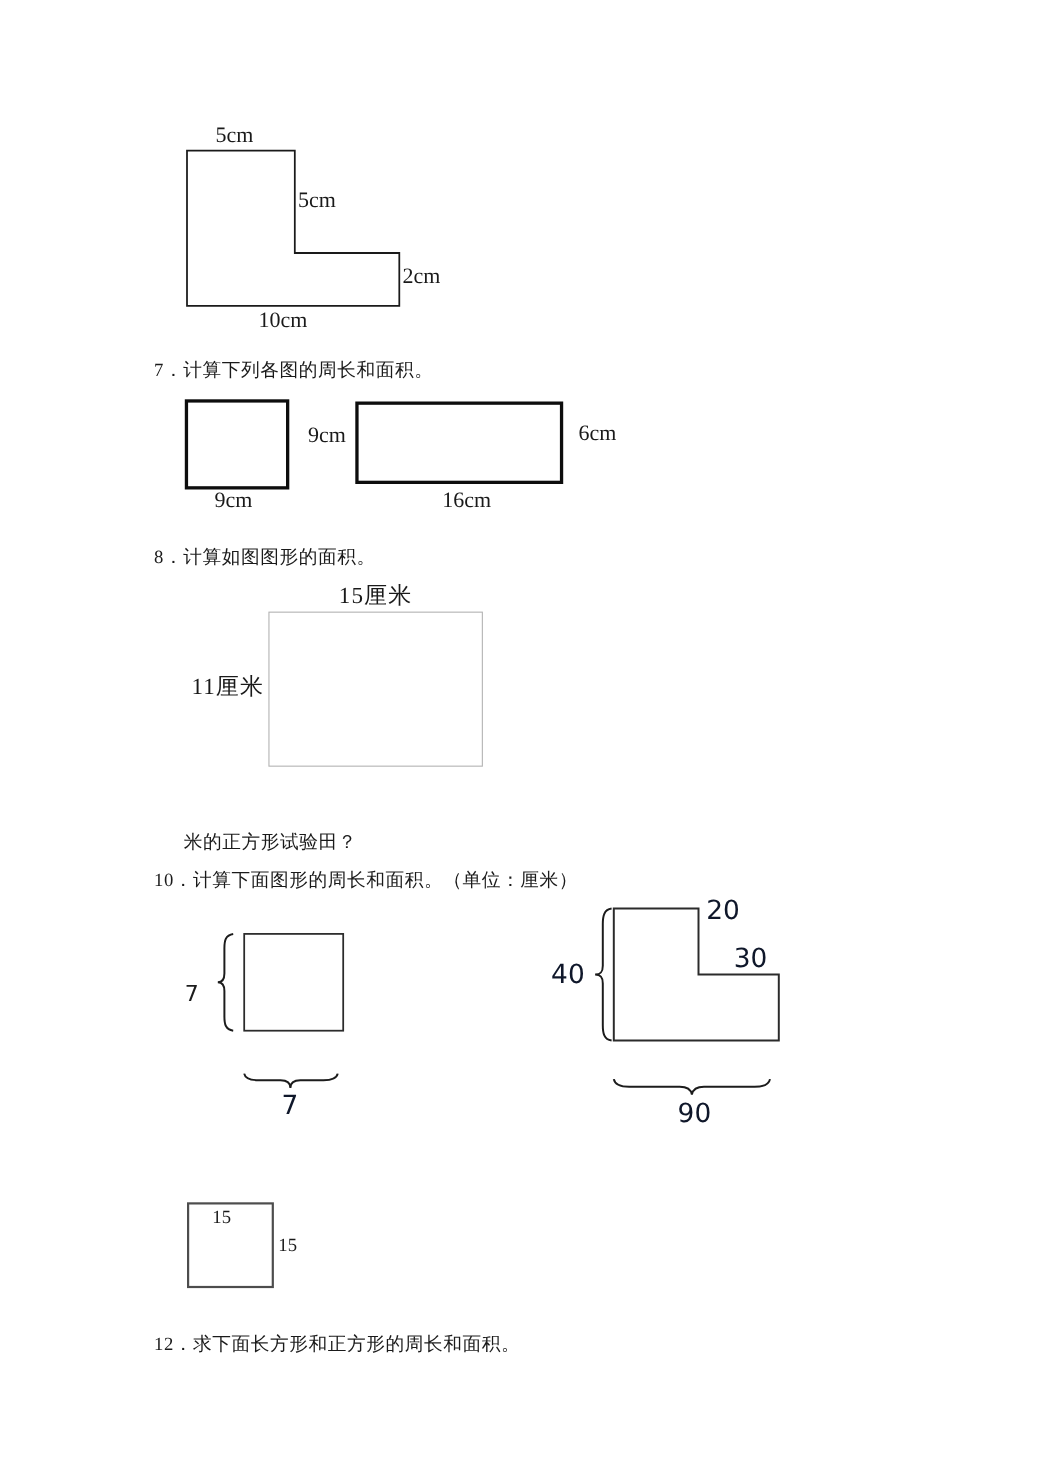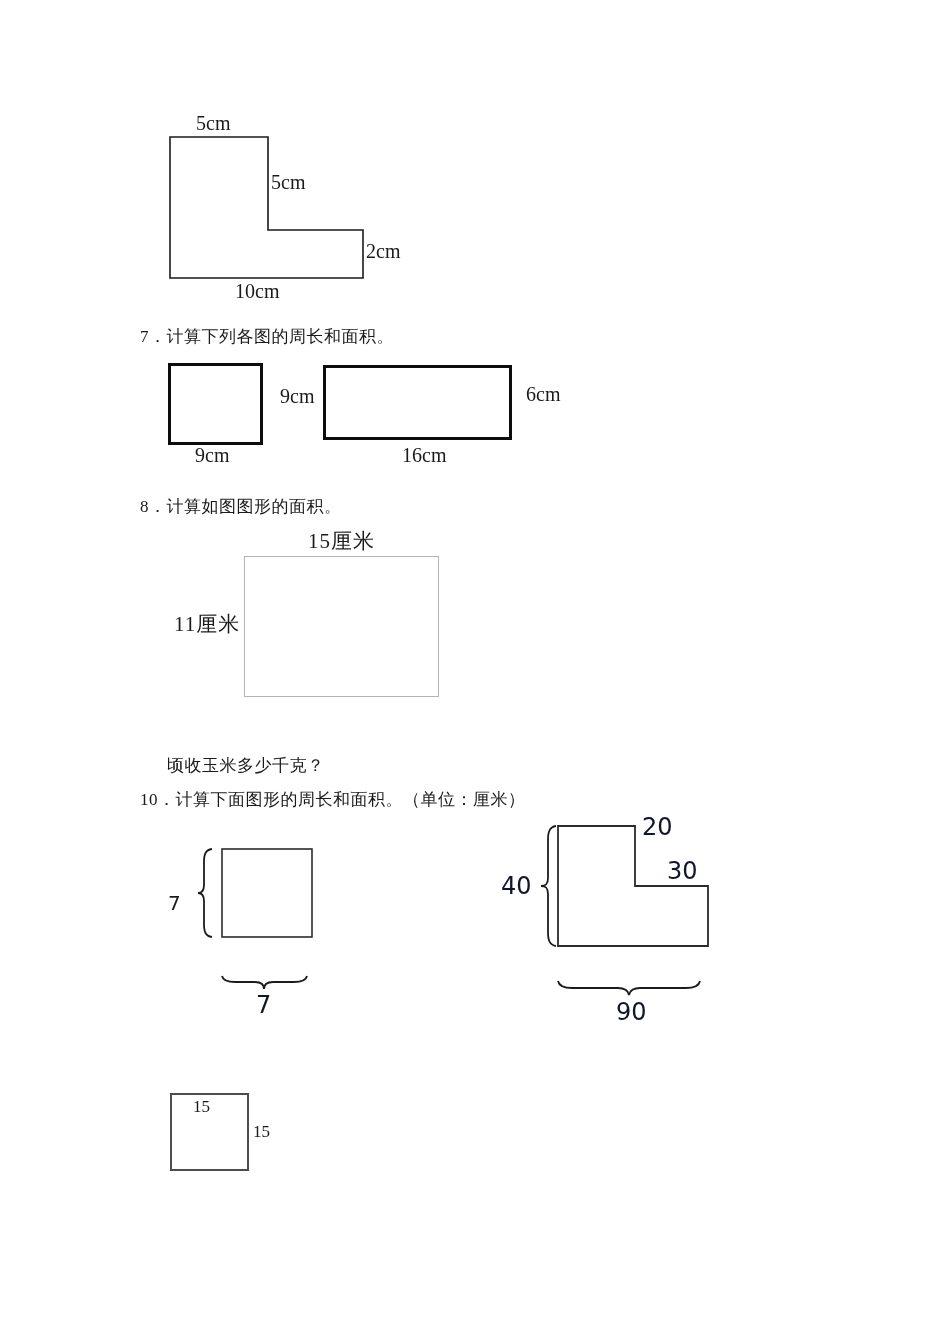--- a/index.html
+++ b/index.html
@@ -90,21 +90,21 @@
   </div>
 
   <div class="abs qtitle" style="left:140px; top:496px;">8．计算如图图形的面积。</div>
 
   <div class="fig" style="left:150px; top:525px; width:320px; height:185px;margin-left:16px;">
     <div class="abs dim-big" style="left:142px; top:5px;">15厘米</div>
     <div class="box-light" style="left:78px; top:31px; width:195px; height:141px;"></div>
     <div class="abs dim-big" style="left:8px; top:88px;">11厘米</div>
   </div>
 
-  <div class="abs qtitle" style="left:167px; top:755px;">顷收玉米多少千克？</div>
+  <div class="abs qtitle" style="left:167px; top:755px;">米的正方形试验田？</div>
 
   <div class="abs qtitle" style="left:140px; top:789px;">10．计算下面图形的周长和面积。（单位：厘米）</div>
 
   <div class="fig" style="left:160px; top:840px; width:200px; height:195px;">
     <svg width="200" height="195">
       <rect x="62" y="9" width="90" height="88" fill="none" stroke="#2b2b2b" stroke-width="1.6"></rect>
       <path d="M52,9 C45,10 44,15 44,22 L44,45 C44,51 42,53 38,53 C42,53 44,55 44,61 L44,84 C44,91 45,96 52,97" fill="none" stroke="#1c1c1c" stroke-width="1.8"></path>
       <path d="M62,136 C63,141 68,142 75,142 L95,142 C101,142 104,144 104,149 C104,144 107,142 113,142 L134,142 C141,142 146,141 147,136" fill="none" stroke="#1c1c1c" stroke-width="1.8"></path>
     </svg>
     <div class="abs num" style="left:8px; top:52px;">7</div>
@@ -123,14 +123,15 @@
     <div class="abs num-lg" style="left:121px; top:194px;">90</div>
   </div>
 
 
   <div class="fig" style="left:160px; top:1085px; width:160px; height:100px;">
     <div class="box-med" style="left:10px; top:8px; width:79px; height:78px;"></div>
     <div class="abs num-serif" style="left:33px; top:12px;">15</div>
     <div class="abs num-serif" style="left:93px; top:37px;">15</div>
   </div>
 
+  <div class="abs qtitle" style="left:140px; top:1211px;">12．求下面长方形和正方形的周长和面积。</div>
 
 </div>
 
 </body></html>

